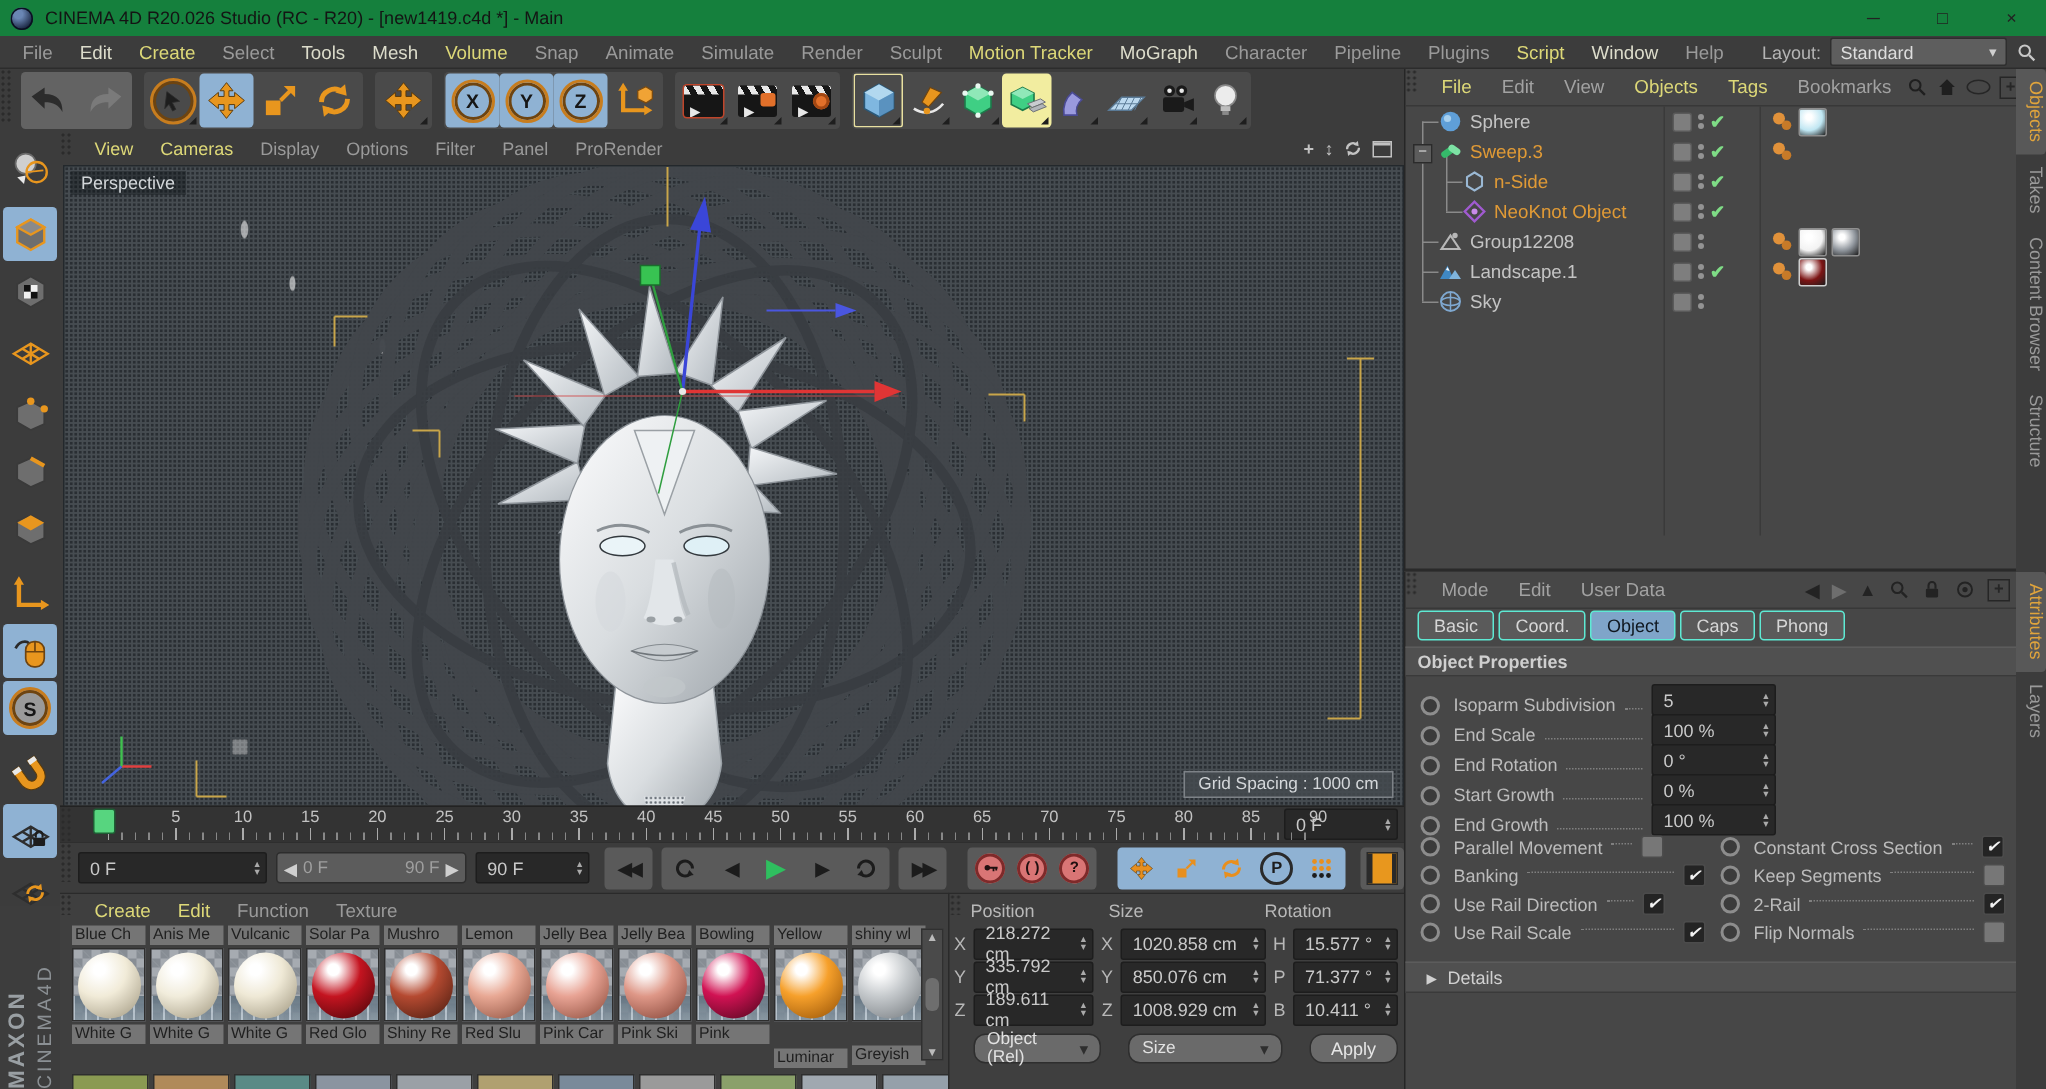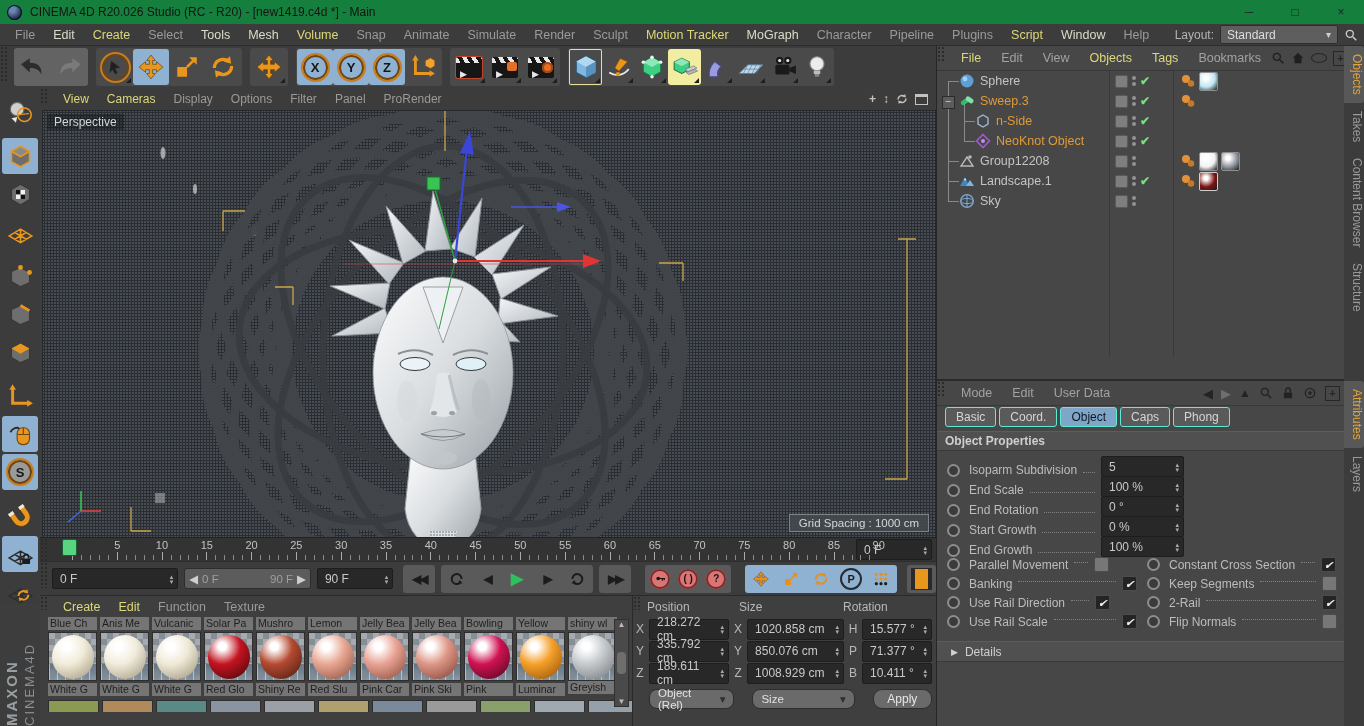--- a/index.html
+++ b/index.html
@@ -894,29 +894,29 @@
           <div class="mball" style="--c: #d11253; --c2: #770a2e;"></div>
         </div>
       <div class="mlabel" style="margin-top:2px">Pink</div>
     </div>
     <div class="mat">
       <div class="mlabel">Yellow</div>
       <div class="mthumb">
           <div class="mfloor"></div>
           <div class="mball" style="--c: #f6a02b; --c2: #b36a12;"></div>
         </div>
-      <div class="mlabel" style="margin-top:2px">Luminar</div>
+      <div class="mlabel" style="margin-top:18px">Luminar</div>
     </div>
     <div class="mat">
       <div class="mlabel">shiny wl</div>
       <div class="mthumb">
           <div class="mfloor"></div>
           <div class="mball" style="--c: #c6cacd; --c2: #8d9296;"></div>
         </div>
-      <div class="mlabel" style="margin-top:0">Greyish</div>
+      <div class="mlabel" style="margin-top:16px">Greyish</div>
     </div>
   </div>
   <div class="mpart">
     <div style="--c: #8a9a52;"></div>
       <div style="--c: #b08a5a;"></div>
     <div style="--c: #5a8a86;"></div>
       <div style="--c: #8a94a0;"></div>
     <div style="--c: #9aa0a6;"></div>
       <div style="--c: #b0a070;"></div>
     <div style="--c: #7a8a9a;"></div>

